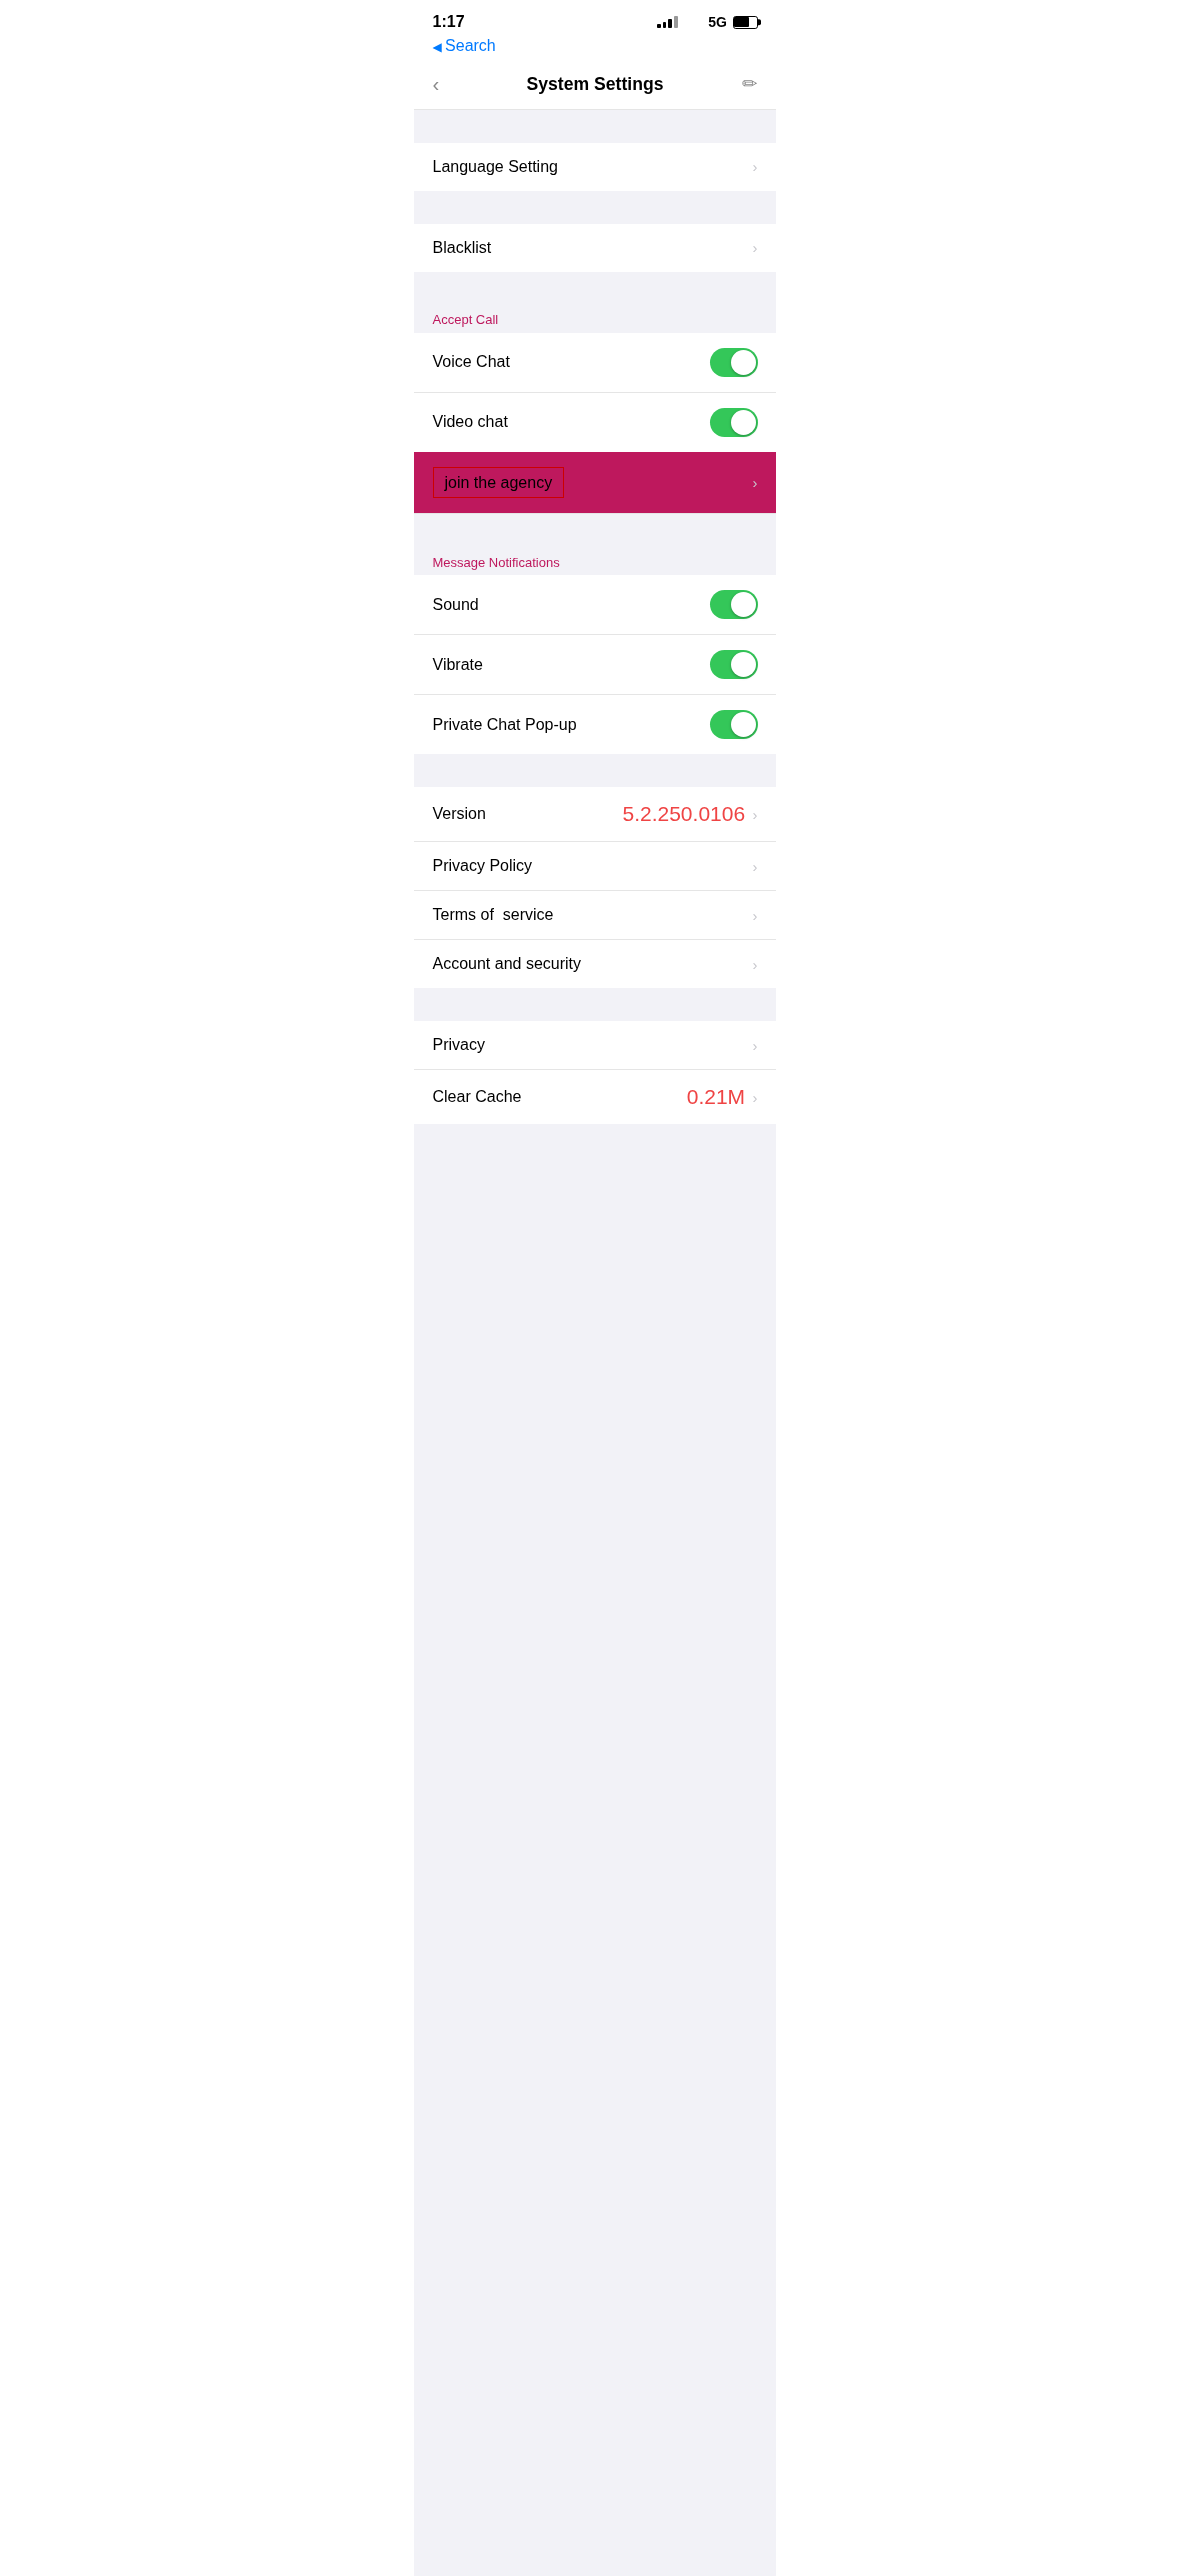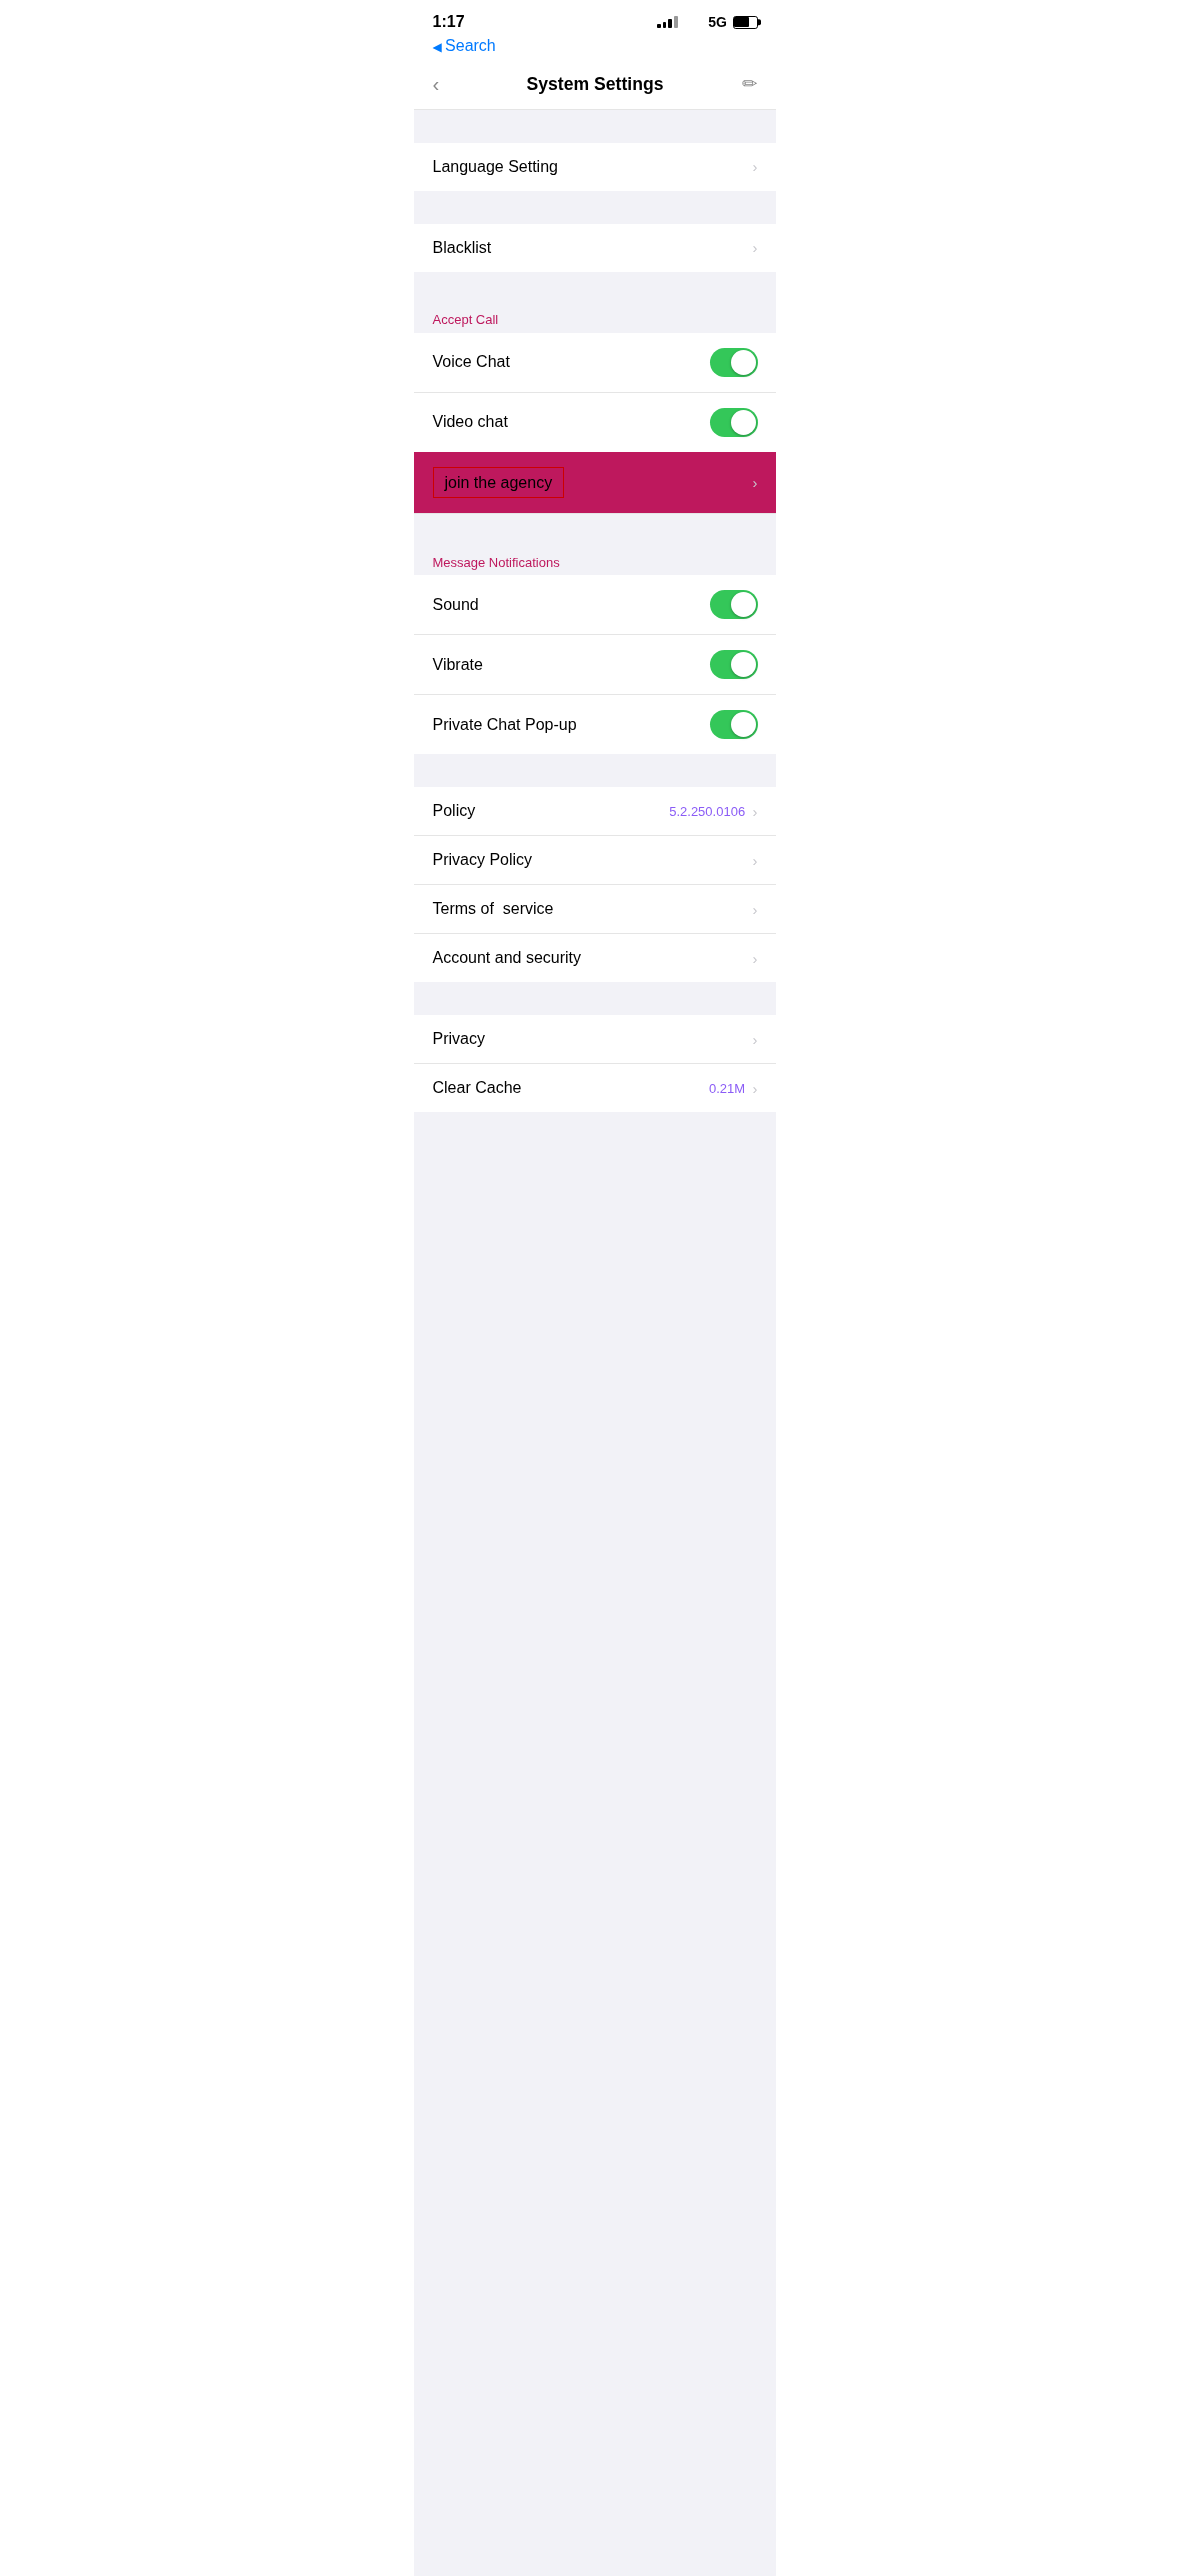--- a/index.html
+++ b/index.html
@@ -185,22 +185,22 @@
       font-weight: 400;
     }
 
     .settings-row-right {
       display: flex;
       align-items: center;
       gap: 7.4px;
     }
 
     .settings-row-value {
-      font-size: 13px;
-      color: #8b5cf6;
+      font-size: 21px;
+      color: #ef4444;
     }
 
     .chevron {
       font-size: 15px;
       color: #c7c7cc;
     }
 
     
     .toggle {
       width: 48px;
@@ -377,21 +377,21 @@
         <div class="toggle on">
           <div class="toggle-knob"></div>
         </div>
       </div>
     </div>
   </div>
 
   <div class="settings-gap"></div>
   <div class="settings-section">
     <div class="settings-row">
-      <span class="settings-row-label">Policy</span>
+      <span class="settings-row-label">Version</span>
       <div class="settings-row-right">
         <span class="settings-row-value">5.2.250.0106</span>
         <span class="chevron">›</span>
       </div>
     </div>
     <div class="settings-row">
       <span class="settings-row-label">Privacy Policy</span>
       <div class="settings-row-right">
         <span class="chevron">›</span>
       </div>

